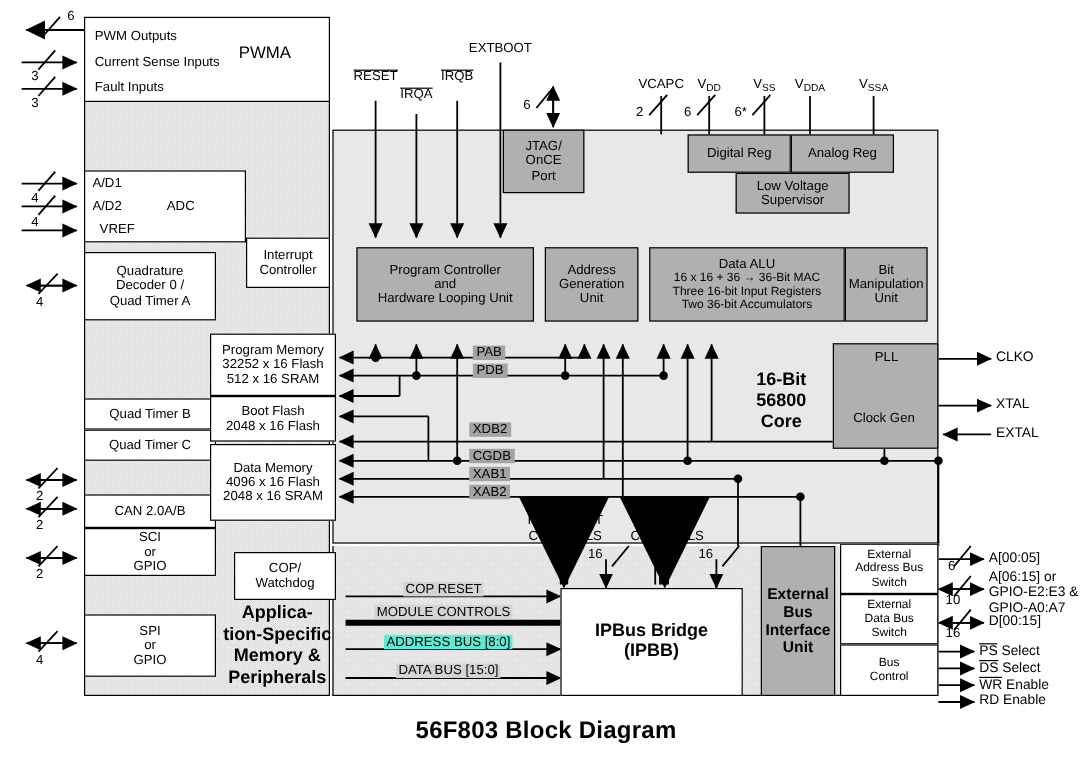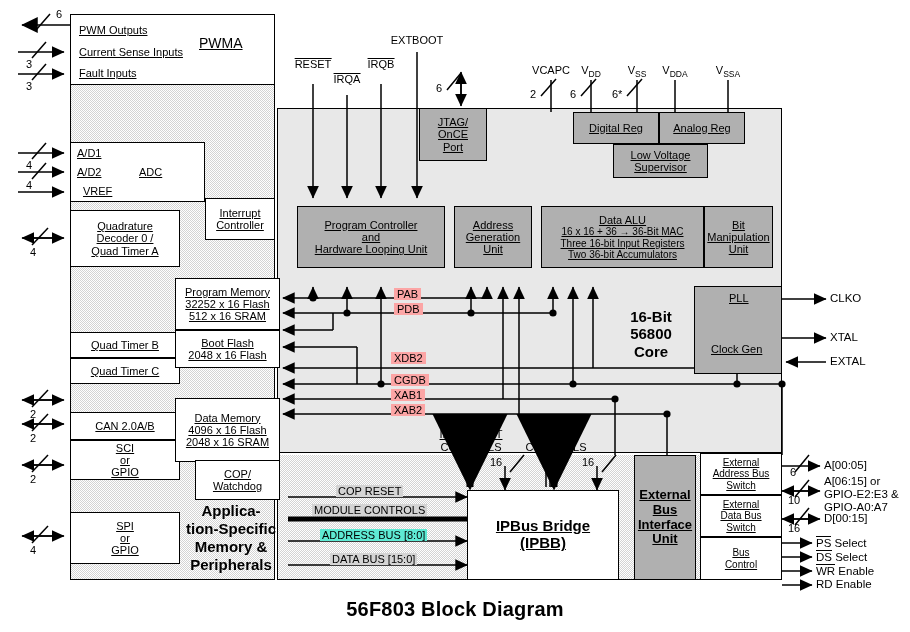--- a/index.html
+++ b/index.html
@@ -1,19 +1,19 @@
 <!DOCTYPE html>
 <html><head>
 <meta charset="utf-8">
 <title>56F803 Block Diagram</title>
 <style>
   html,body{margin:0;padding:0;background:#ffffff;}
   body{font-family:"Liberation Sans","DejaVu Sans",sans-serif;color:#000;}
   #root{position:relative;width:910px;height:632px;overflow:hidden;background:#fff;}
-  .abs{position:absolute;box-sizing:border-box;text-decoration:underline;}
+  .abs{position:absolute;box-sizing:border-box;}
   
   .reg-hatch{background-color:#d4d4d4;
      background-image:
        linear-gradient(45deg,#ffffff 25%,transparent 25%,transparent 75%,#ffffff 75%),
        linear-gradient(45deg,#ffffff 25%,transparent 25%,transparent 75%,#ffffff 75%);
      background-size:2px 2px;background-position:0 0,1px 1px;}
   .reg-core{background:#e8e8e8;}
   .bx{border:1.6px solid #000;background:#fff;display:flex;align-items:center;justify-content:center;text-align:center;line-height:1.12;}
   .bx.gray{background:#b0b0b0;}
   .bx.white{background:#fff;}
@@ -22,21 +22,21 @@
   .t13{font-size:13px;}
   .t14{font-size:14px;}
   .lbl{position:absolute;font-size:11px;white-space:nowrap;}
   .lbl.c{transform:translateX(-50%);}
   .ovl{border-top:1.4px solid #000;display:inline-block;padding-top:0px;line-height:1.05;}
   .bold-b{font-weight:bold;}
   .title{position:absolute;left:0;width:910px;text-align:center;font-size:20px;font-weight:bold;letter-spacing:.2px;}
   svg.ovly{position:absolute;left:0;top:0;width:910px;height:632px;pointer-events:none;}
   .num{position:absolute;font-size:11px;}
   .core-lbl{position:absolute;text-align:center;font-weight:bold;font-size:15px;line-height:1.15;}
-  .busname{position:absolute;font-size:11px;background:#fca5a5;padding:0 3px;}
+  .busname{position:absolute;font-size:11px;background:#a3a3a3;padding:0 3px;}
   .busname2{position:absolute;font-size:11px;background:transparent;padding:0 2px;}
   .asp{position:absolute;text-align:center;font-weight:bold;font-size:15px;line-height:1.2;}
   .sig{position:absolute;font-size:11.5px;white-space:nowrap;line-height:1.12;}
 </style>
 </head>
 <body>
 
 <div id="root">
 
   <div class="abs reg-hatch" style="left:70px;top:85px;width:205px;height:495px;border:1.6px solid #000;border-top:none;"></div>
@@ -275,21 +275,21 @@
 
   <div class="abs bx white" style="left:175px;top:278px;width:105px;height:52px;flex-direction:column;">
     <div class="t11">Program Memory</div>
     <div class="t11">32252 x 16 Flash</div>
     <div class="t11">512 x 16 SRAM</div>
   </div>
   <div class="abs bx white" style="left:175px;top:330px;width:105px;height:38px;flex-direction:column;">
     <div class="t11">Boot Flash</div>
     <div class="t11">2048 x 16 Flash</div>
   </div>
-  <div class="abs bx white" style="left:175px;top:370px;width:105px;height:64px;flex-direction:column;margin-top:28px;">
+  <div class="abs bx white" style="left:175px;top:370px;width:105px;height:64px;flex-direction:column;">
     <div class="t11">Data Memory</div>
     <div class="t11">4096 x 16 Flash</div>
     <div class="t11">2048 x 16 SRAM</div>
   </div>
 
   <div class="abs bx white" style="left:195px;top:460px;width:85px;height:40px;flex-direction:column;">
     <div class="t11">COP/</div>
     <div class="t11">Watchdog</div>
   </div>
 

